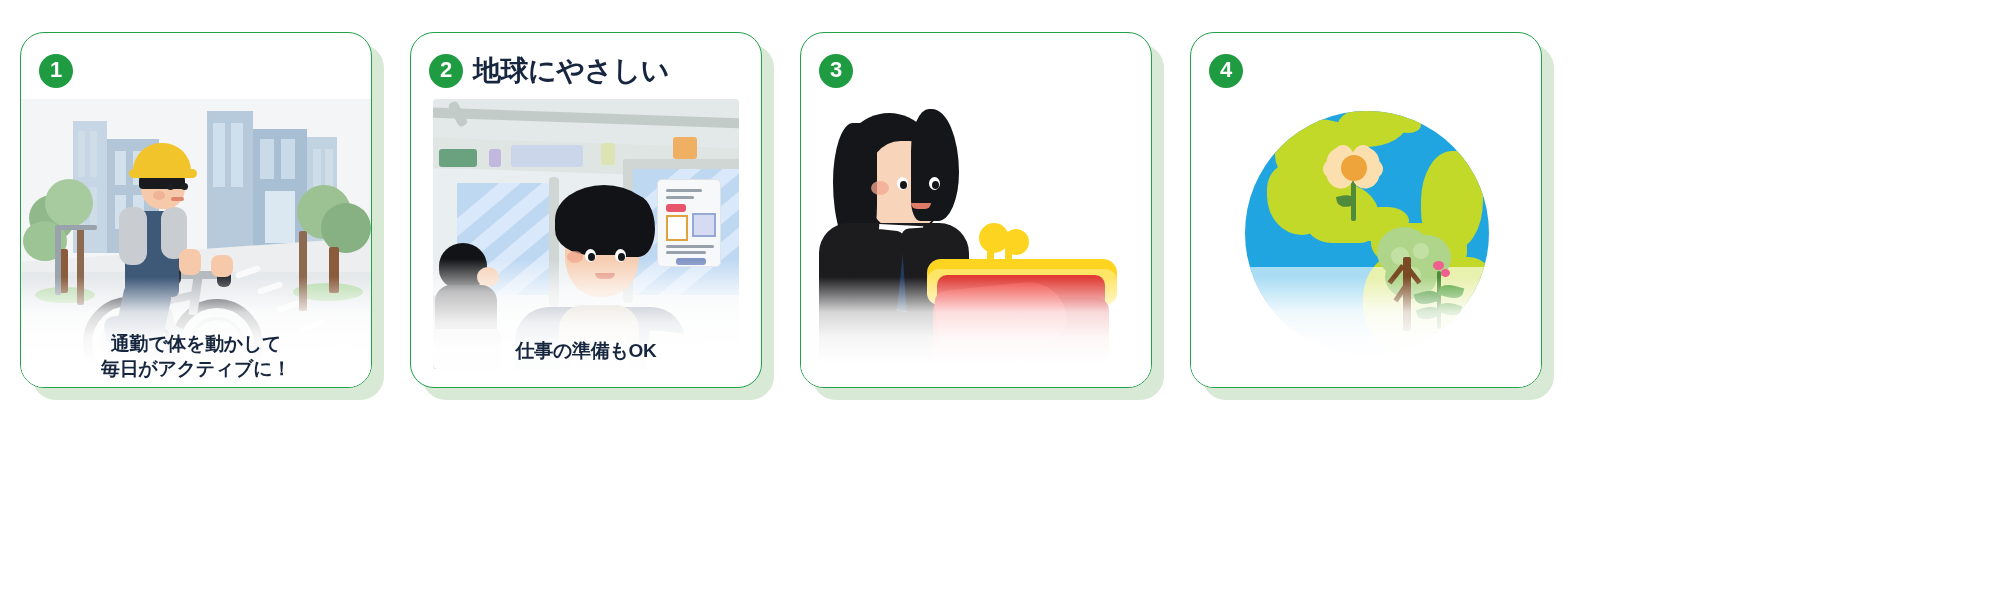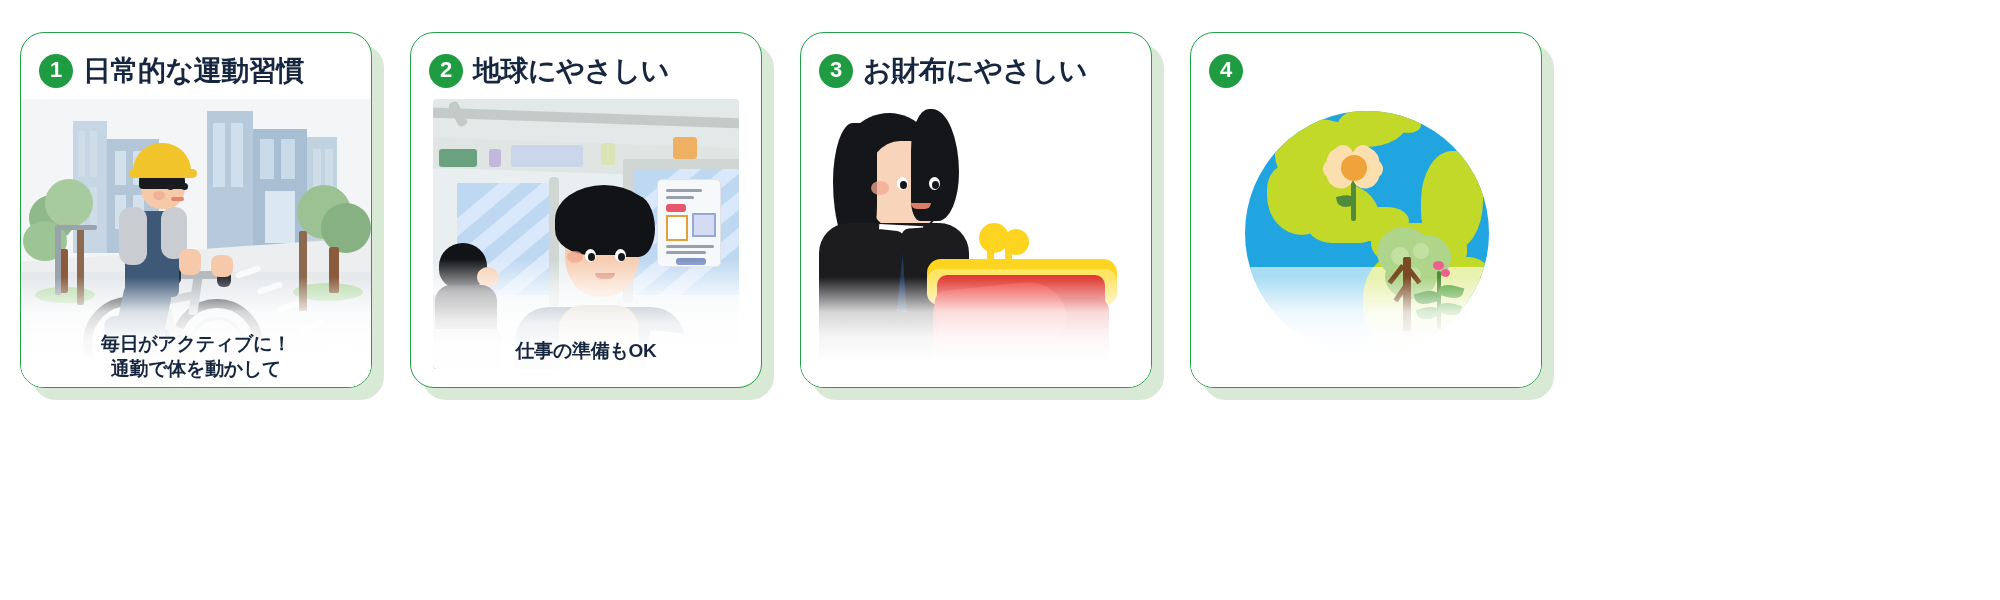--- a/index.html
+++ b/index.html
@@ -148,21 +148,20 @@
 </head>
 <body>
 
 <div class="board">
 
   <div class="card-wrap">
     <div class="card-shadow"></div>
     <div class="card">
       <div class="card-head">
         <div class="badge">1</div>
-        <div class="card-title">日常的な運動習慣</div>
       </div>
       <div class="illus full">
         <div class="scene">
           <div class="c1-sky"></div>
 
           <div class="c1-bldg" style="left:52px;top:22px;width:34px;height:132px;background:#c6d6e4;">
             <i style="left:5px;top:10px;width:7px;height:46px;"></i>
             <i style="left:17px;top:10px;width:7px;height:46px;"></i>
             <i style="left:5px;top:66px;width:7px;height:40px;"></i>
             <i style="left:17px;top:66px;width:7px;height:40px;"></i>
@@ -237,22 +236,22 @@
           <div style="position:absolute;left:118px;top:62px;width:46px;height:28px;background:#191a1d;border-radius:20px 20px 4px 4px;"></div>
           <div class="c1-helm" style="left:112px;top:44px;width:58px;height:32px;border-radius:28px 28px 4px 4px;"></div>
           <div class="c1-helm" style="left:108px;top:70px;width:68px;height:9px;border-radius:5px;"></div>
           <div style="position:absolute;left:146px;top:84px;width:7px;height:7px;background:#1b1d22;border-radius:50%;"></div>
           <div style="position:absolute;left:160px;top:84px;width:7px;height:7px;background:#1b1d22;border-radius:50%;"></div>
           <div style="position:absolute;left:150px;top:98px;width:13px;height:4px;background:#e0866f;border-radius:3px;"></div>
           <div style="position:absolute;left:132px;top:92px;width:12px;height:9px;background:#f0a98e;border-radius:50%;opacity:.7;"></div>
 
           <div class="cap-fade"></div>
           <div class="caption two">
+            <div>通勤で体を動かして</div>
             <div>毎日がアクティブに！</div>
-            <div>通勤で体を動かして</div>
           </div>
         </div>
       </div>
     </div>
   </div>
 
   <div class="card-wrap">
     <div class="card-shadow"></div>
     <div class="card">
       <div class="card-head">
@@ -334,21 +333,20 @@
         </div>
       </div>
     </div>
   </div>
 
   <div class="card-wrap">
     <div class="card-shadow"></div>
     <div class="card">
       <div class="card-head">
         <div class="badge">3</div>
-        <div class="card-title">お財布にやさしい</div>
       </div>
       <div class="illus full">
         <div class="scene">
           <div class="c3-bg"></div>
 
           <div class="c3-hair" style="left:36px;top:14px;width:104px;height:120px;border-radius:52% 52% 30% 40%;"></div>
           <div class="c3-face" style="left:66px;top:42px;width:76px;height:92px;border-radius:44% 44% 48% 48%;"></div>
           <div class="c3-hair" style="left:32px;top:24px;width:44px;height:130px;border-radius:50% 20% 40% 60%;"></div>
           <div class="c3-hair" style="left:110px;top:10px;width:48px;height:112px;border-radius:40% 60% 46% 20%;"></div>
           <div style="position:absolute;left:96px;top:78px;width:11px;height:13px;background:#fff;border-radius:50%;"></div>

